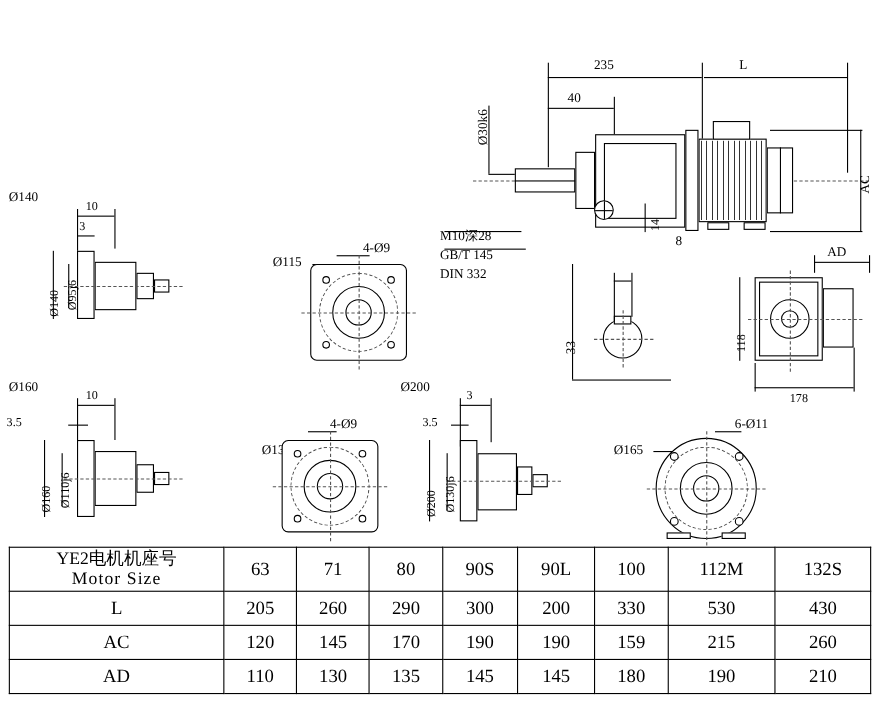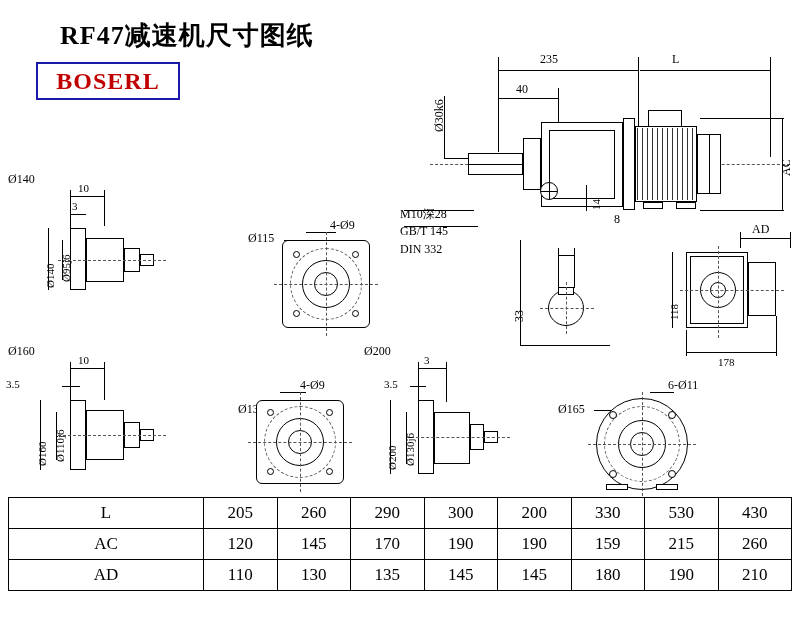--- a/index.html
+++ b/index.html
@@ -75,24 +75,20 @@
     width:190px;text-align:center;
   }
   .hdr-cn{display:block;font-size:16px;}
   .hdr-en{display:block;font-size:16px;letter-spacing:1px;}
 </style>
 </head>
 <body>
 
 <div class="stage">
 
-  <div class="title">RF47减速机尺寸图纸</div>
-  <div class="logo-box">
-    <span class="logo-text">BOSERL</span>
-  </div>
 
   <div>
 
     <div class="ln h1" style="left:498px;top:70px;width:140px;"></div>
     <div class="ln v1" style="left:498px;top:57px;height:95px;"></div>
     <div class="ln v1" style="left:638px;top:57px;height:75px;"></div>
     <div class="lbl" style="left:540px;top:52px;">235</div>
 
     <div class="ln h1" style="left:640px;top:70px;width:130px;"></div>
     <div class="ln v1" style="left:770px;top:57px;height:100px;"></div>
@@ -294,20 +290,34 @@
     <div class="circ" style="left:609px;top:470px;width:8px;height:8px;"></div>
     <div class="circ" style="left:668px;top:470px;width:8px;height:8px;"></div>
     <div class="box" style="left:606px;top:484px;width:22px;height:6px;"></div>
     <div class="box" style="left:656px;top:484px;width:22px;height:6px;"></div>
     <div class="cl-h" style="left:588px;top:444px;width:108px;"></div>
     <div class="cl-v" style="left:642px;top:392px;height:104px;"></div>
   </div>
 
   <table class="spec">
     <tbody>
+      <tr>
+        <td class="hdr-label">
+          <span class="hdr-cn">YE2电机机座号</span>
+          <span class="hdr-en">Motor Size</span>
+        </td>
+        <td>63</td>
+        <td>71</td>
+        <td>80</td>
+        <td>90S</td>
+        <td>90L</td>
+        <td>100</td>
+        <td>112M</td>
+        <td>132S</td>
+      </tr>
       <tr>
         <td class="rowlbl">L</td>
         <td>205</td>
         <td>260</td>
         <td>290</td>
         <td>300</td>
         <td>200</td>
         <td>330</td>
         <td>530</td>
         <td>430</td>

